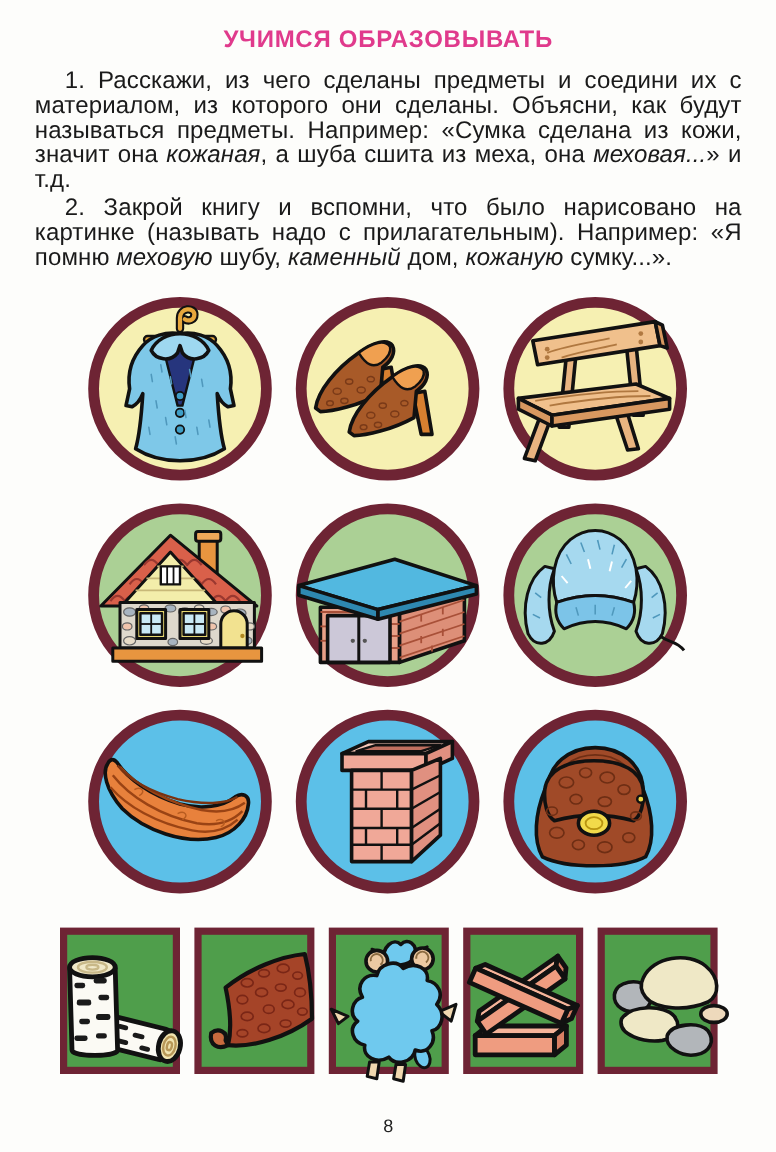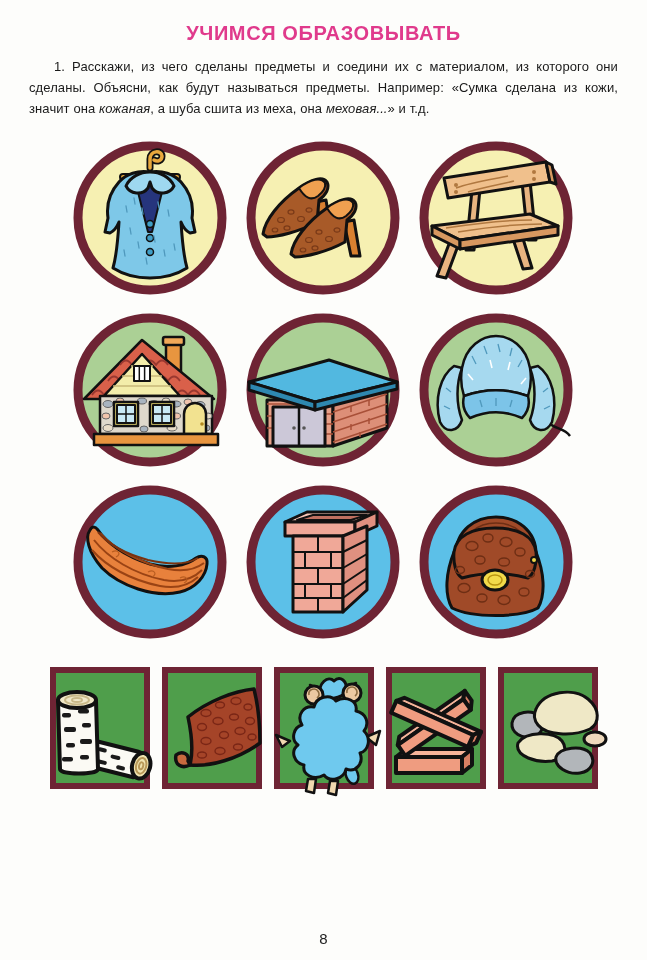--- a/index.html
+++ b/index.html
@@ -7,21 +7,21 @@
     width:647px;height:960px;background:#fdfdfb;position:relative;
     font-family:"Liberation Sans","DejaVu Sans",sans-serif;color:#1a1a1a;
     overflow:hidden;box-sizing:border-box;padding-top:20px;
   }
   .title{
     text-align:center;font-weight:bold;font-size:20px;line-height:26px;
     letter-spacing:0.6px;color:var(--c-title,#e03a8c);
   }
   .instructions{margin:11px 29px 0;}
   .instructions p{
-    margin:0;font-size:13px;line-height:20.8px;text-align:justify;
+    margin:0;font-size:20px;line-height:20.8px;text-align:justify;
     text-indent:25px;letter-spacing:0.1px;
   }
   .instructions p + p{margin-top:2px;}
   .it{font-style:italic;}
   .object-grid{
     display:grid;grid-template-columns:repeat(3,173px);
     justify-content:center;margin-top:13px;
   }
   .circle-cell{margin:0;width:173px;height:172px;}
   svg{display:block;overflow:visible;}
@@ -38,20 +38,21 @@
 <div class="page">
 
   <header>
     <div class="title">
       <div>УЧИМСЯ ОБРАЗОВЫВАТЬ</div>
     </div>
   </header>
 
   <section class="instructions">
     <p><span>1. Расскажи, из чего сделаны предметы и соедини их с материалом, из которого они сделаны. Объясни, как будут называться предметы. Например: «Сумка сделана из кожи, значит она </span><span class="it">кожаная</span><span>, а шуба сшита из меха, она </span><span class="it">меховая...</span><span>» и т.д.</span></p>
+    <p><span>2. Закрой книгу и вспомни, что было нарисовано на картинке (называть надо с прилагательным). Например: «Я помню </span><span class="it">меховую</span><span> шубу, </span><span class="it">каменный</span><span> дом, </span><span class="it">кожаную</span><span> сумку...».</span></p>
   </section>
 
   <section class="object-grid">
 
     <figure class="circle-cell">
       <svg width="173" height="172" viewBox="0 0 173 172">
         <circle class="ring" cx="86" cy="86" r="72" stroke-width="9" fill="#f6f0b2"></circle>
         <g stroke-linejoin="round" stroke-linecap="round">
           <path d="M86,36 V27 C86,18 98,18 98,24 C98,29 93,30 90,28" fill="none" stroke="#111" stroke-width="7"></path>
           <path d="M86,36 V27 C86,18 98,18 98,24 C98,29 93,30 90,28" fill="none" stroke="#e8a83c" stroke-width="3.5"></path>

